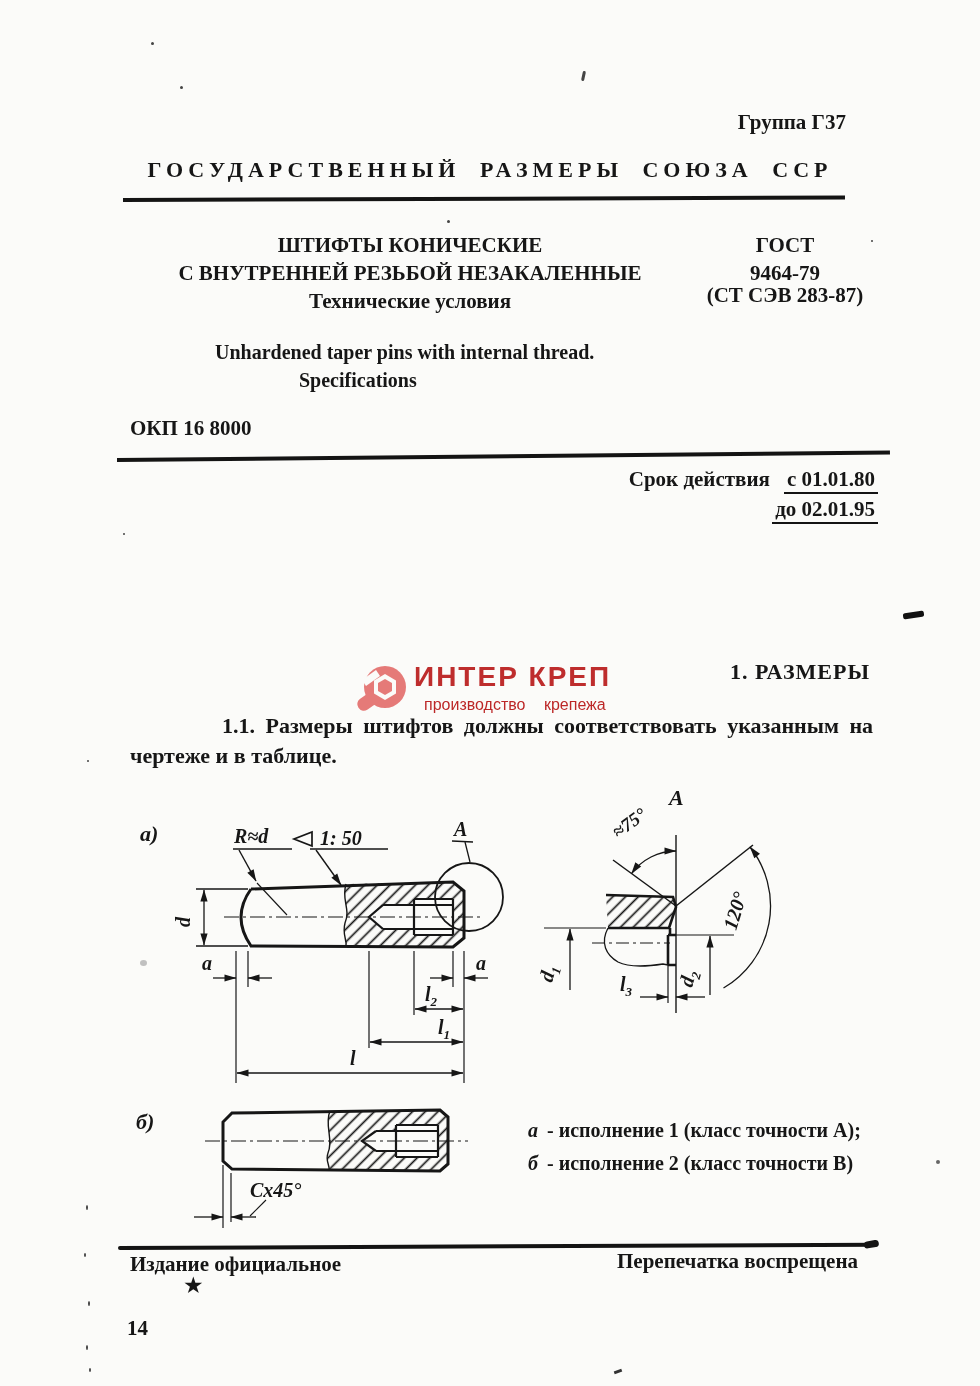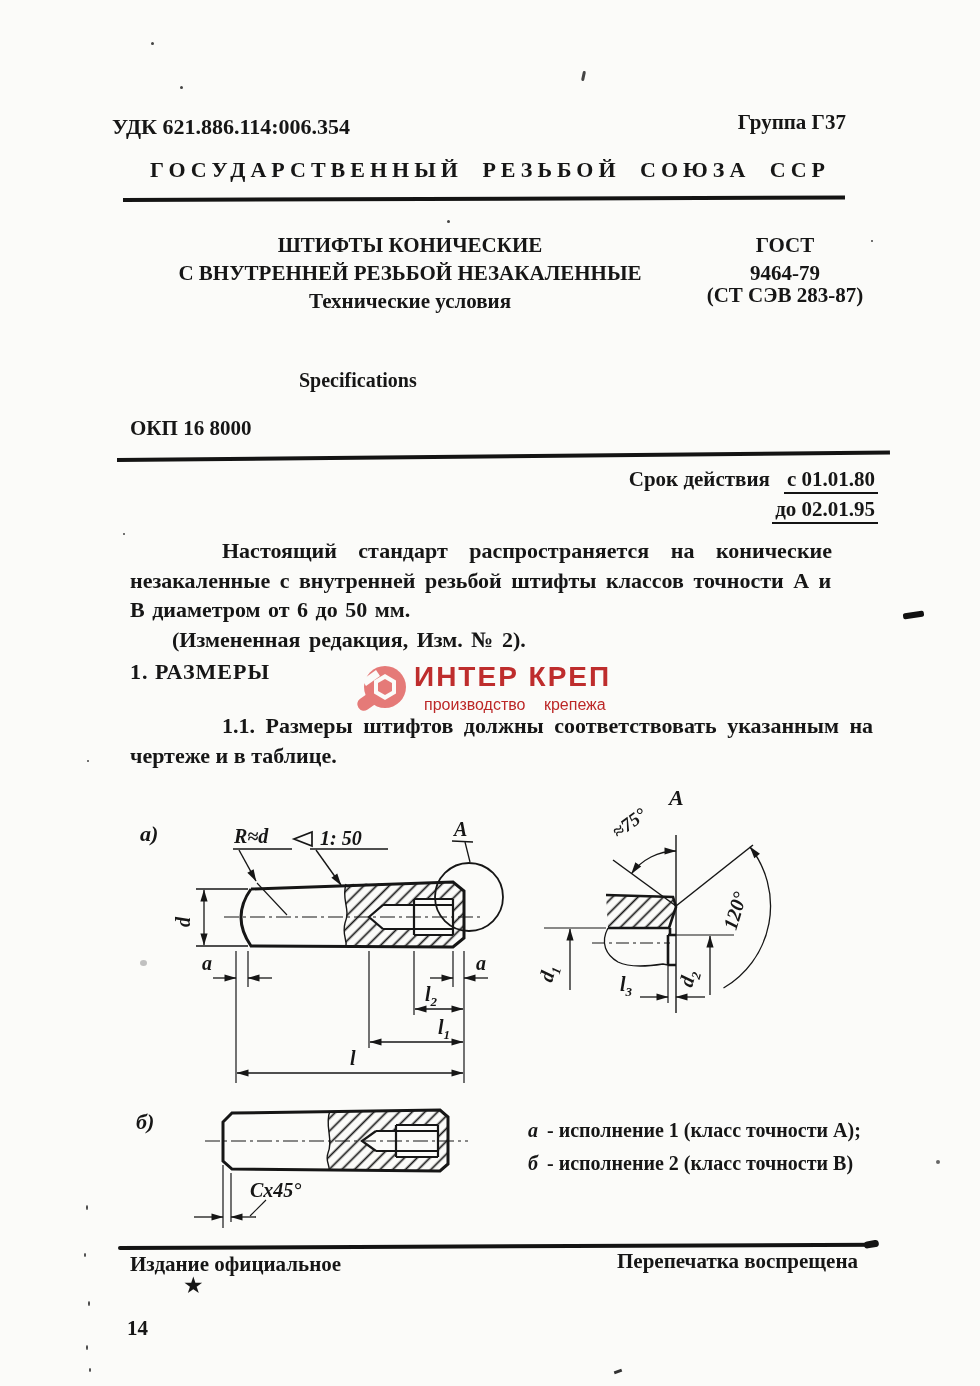--- a/index.html
+++ b/index.html
@@ -29,21 +29,21 @@
   .ln1{padding-left:92px;word-spacing:16px;}
   .ln2{word-spacing:4px;}
   .ln3{word-spacing:2px;}
   .ln4{padding-left:42px;word-spacing:3px;}
   
   .wm-brand{left:414px;top:661px;font-family:"Liberation Sans",sans-serif;font-weight:bold;
             font-size:28px;letter-spacing:2px;color:#b91c1c;opacity:.92;z-index:1;}
   .wm-sub{left:424px;top:696px;font-family:"Liberation Sans",sans-serif;font-size:16px;
           word-spacing:14px;color:#b91c1c;opacity:.95;z-index:1;}
   .wm-logo{left:354px;top:660px;z-index:1;opacity:.92;}
-  .sect{left:130px;top:659px;width:740px;text-align:left;font-size:22px;letter-spacing:1px;z-index:2;}
+  .sect{left:130px;top:659px;width:740px;text-align:right;font-size:22px;letter-spacing:1px;z-index:2;}
   
   .p11{left:130px;top:711px;width:748px;font-size:22px;line-height:29.5px;}
   .p11 .i1{padding-left:92px;word-spacing:5px;}
   
   svg text{fill:#161616;}
   .dim{font-family:"Liberation Serif",serif;font-style:italic;font-weight:bold;font-size:20px;}
   .dimS{font-family:"Liberation Serif",serif;font-style:italic;font-weight:bold;font-size:13px;}
   .lbl{font-family:"Liberation Serif",serif;font-style:italic;font-weight:bold;font-size:22px;}
   
   .legend{left:528px;top:1119px;font-size:20px;}
@@ -53,48 +53,42 @@
   .official{left:130px;top:1252px;font-size:21px;}
   .reprint{left:560px;top:1249px;width:298px;text-align:right;font-size:21px;}
   .star{left:183px;top:1272px;font-size:23px;}
   .pageno{left:127px;top:1316px;font-size:21px;}
 </style>
 </head>
 <body>
 
 <div id="page">
 
-  <div class="abs udk b">УДК 621.886.114:006.354</div>
   <div class="abs grp b">Группа Г37</div>
-  <div class="abs org b">ГОСУДАРСТВЕННЫЙ РЕЗЬБОЙ СОЮЗА ССР</div>
+  <div class="abs org b">ГОСУДАРСТВЕННЫЙ РАЗМЕРЫ СОЮЗА ССР</div>
   <div class="rule" style="left:123px;top:198px;width:722px;height:4px;transform:rotate(-0.2deg);"></div>
 
   <div class="abs t-ru b" style="top:233px;">ШТИФТЫ КОНИЧЕСКИЕ</div>
   <div class="abs t-ru b" style="top:289px;">Технические условия</div>
   <div class="abs t-ru b" style="top:261px;">С ВНУТРЕННЕЙ РЕЗЬБОЙ НЕЗАКАЛЕННЫЕ</div>
   <div class="abs t-gost b" style="top:233px;">ГОСТ</div>
   <div class="abs t-gost b" style="top:261px;">9464-79</div>
   <div class="abs t-gost b" style="top:283px;">(СТ СЭВ 283-87)</div>
+  <div class="abs en1 b">Unhardened taper pins with internal thread.</div>
   <div class="abs en2 b">Specifications</div>
   <div class="abs okp b">ОКП 16 8000</div>
   <div class="rule" style="left:117px;top:458px;width:773px;height:4px;transform:rotate(-0.55deg);"></div>
 
   <div class="abs val1 b">
     <span>Срок действия</span><span class="valgap"></span><span class="uline">с 01.01.80</span>
   </div>
   <div class="abs val2 b">
     <span class="uline">до 02.01.95</span>
   </div>
 
-  <div class="abs intro b">
-    <div class="ln1">Настоящий стандарт распространяется на конические</div>
-    <div class="ln2">незакаленные с внутренней резьбой штифты классов точности А и</div>
-    <div class="ln3">В диаметром от 6 до 50 мм.</div>
-    <div class="ln4">(Измененная редакция, Изм. № 2).</div>
-  </div>
 
   <svg class="abs wm-logo" width="58" height="58" viewBox="0 0 58 58">
     <circle cx="31" cy="27" r="21" fill="#e4706e"></circle>
     <rect x="2" y="34" width="26" height="13" rx="6" fill="#e4706e" transform="rotate(-35 15 40)"></rect>
     <polygon points="31,14 42,20.5 42,33.5 31,40 20,33.5 20,20.5" fill="#fbfbf9"></polygon>
     <polygon points="31,19 38,23 38,31 31,35 24,31 24,23" fill="#e4706e"></polygon>
     <polygon points="8,20 22,10 26,16 12,26" fill="#fbfbf9"></polygon>
   </svg>
   <div class="abs wm-brand">ИНТЕР КРЕП</div>
   <div class="abs wm-sub">производство крепежа</div>

